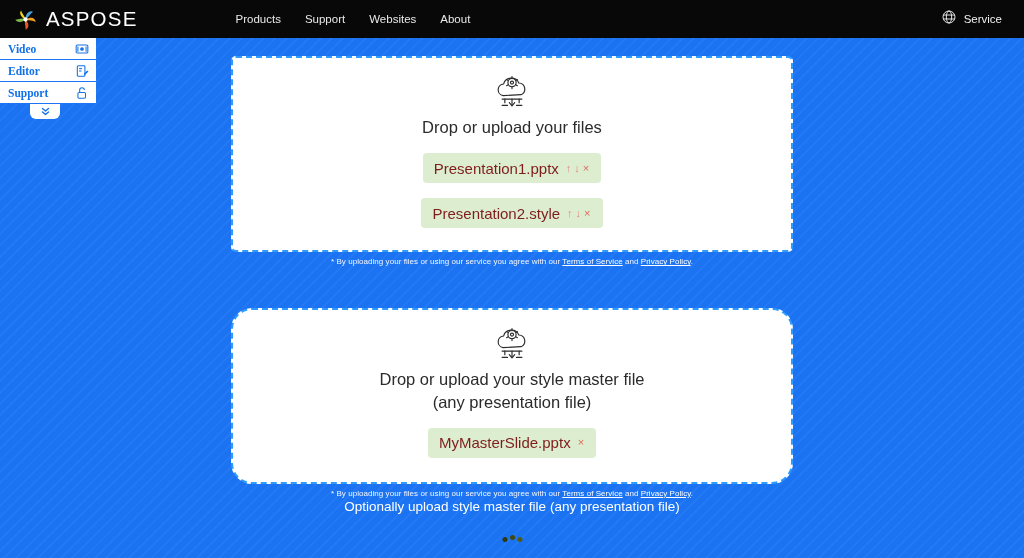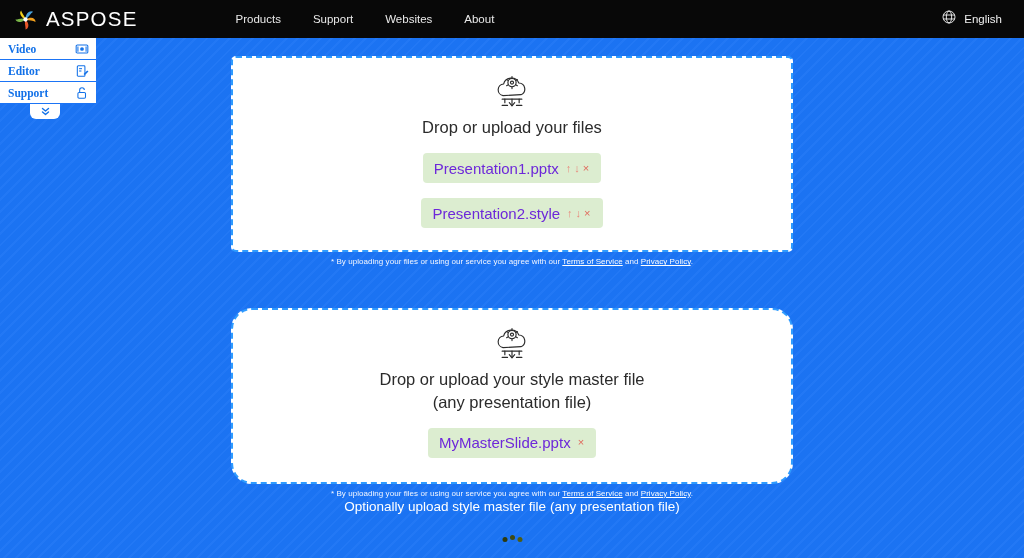--- a/index.html
+++ b/index.html
@@ -33,21 +33,21 @@
   .brand-logo { width: 23px; height: 23px; display: block; }
   .brand-name {
     color: #ffffff;
     font-size: 20.5px;
     letter-spacing: 1.2px;
     font-weight: 400;
   }
   .nav {
     display: flex;
     align-items: center;
-    gap: 32px;
+    gap: 24px;
     margin-left: 98px;
   }
   .nav-item {
     color: #e9e9e9;
     font-size: 11.5px;
     cursor: pointer;
     white-space: nowrap;
   }
   .lang {
     position: absolute;
@@ -133,21 +133,21 @@
     border-radius: 4px;
     height: 30px;
     display: flex;
     align-items: center;
     padding: 0 11px;
     gap: 2px;
     cursor: pointer;
   }
   .chip-name {
     font-size: 15px;
-    color: #6d28d9;
+    color: #7f1d1d;
   }
   .chip-actions { display: flex; align-items: center; gap: 1px; margin-left: 4px; }
   .chip-btn {
     font-size: 11px;
     color: #e8897c;
     cursor: pointer;
     line-height: 1;
     padding: 0 1px;
   }
   .chip-btn.x { color: #e0695c; font-size: 11px; }
@@ -211,21 +211,21 @@
 
   <div class="lang">
     <span>
       <svg width="16" height="16" viewBox="0 0 24 24" fill="none" stroke="#f0f0f0" stroke-width="1.4">
         <circle cx="12" cy="12" r="9"></circle>
         <ellipse cx="12" cy="12" rx="4" ry="9"></ellipse>
         <line x1="3" y1="9" x2="21" y2="9"></line>
         <line x1="3" y1="15" x2="21" y2="15"></line>
       </svg>
     </span>
-    <span class="lang-label">English</span>
+    <span class="lang-label">Service</span>
   </div>
 </div>
 
 <div class="sidebar">
 
   <div class="side-item">
     <span class="side-label">Video</span>
     <span>
       <svg class="side-icon" viewBox="0 0 24 24" fill="none" stroke="#1271e8" stroke-width="1.8">
         <rect x="2" y="5" width="20" height="14" rx="2"></rect>

